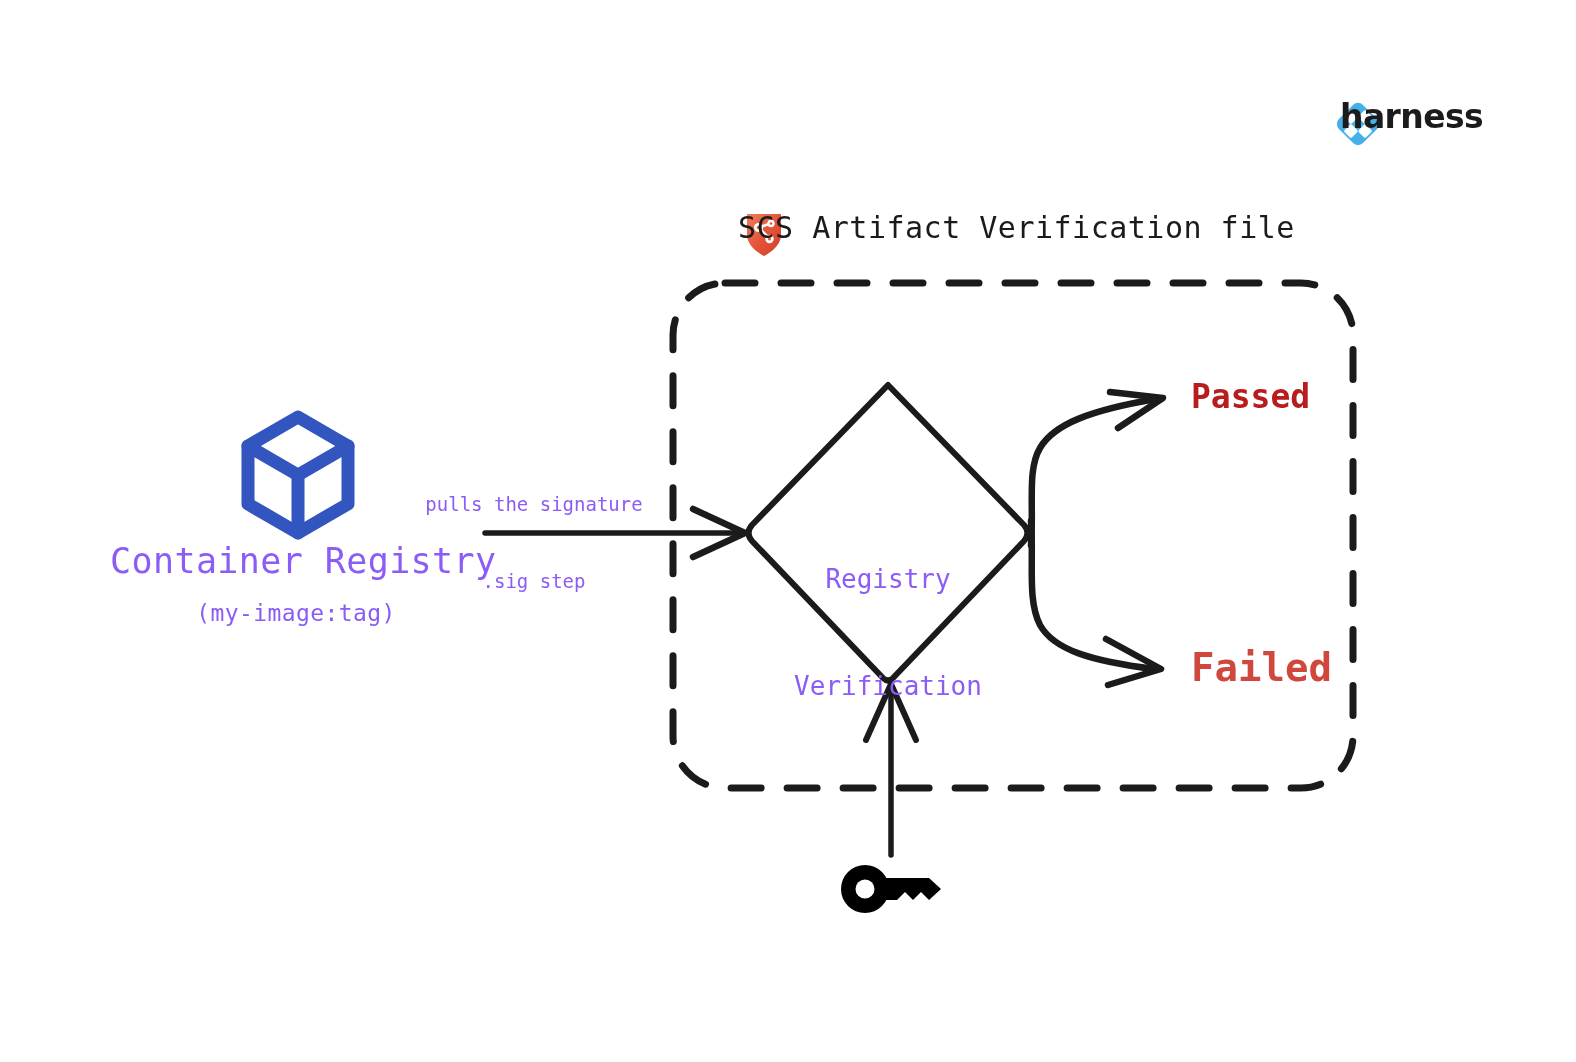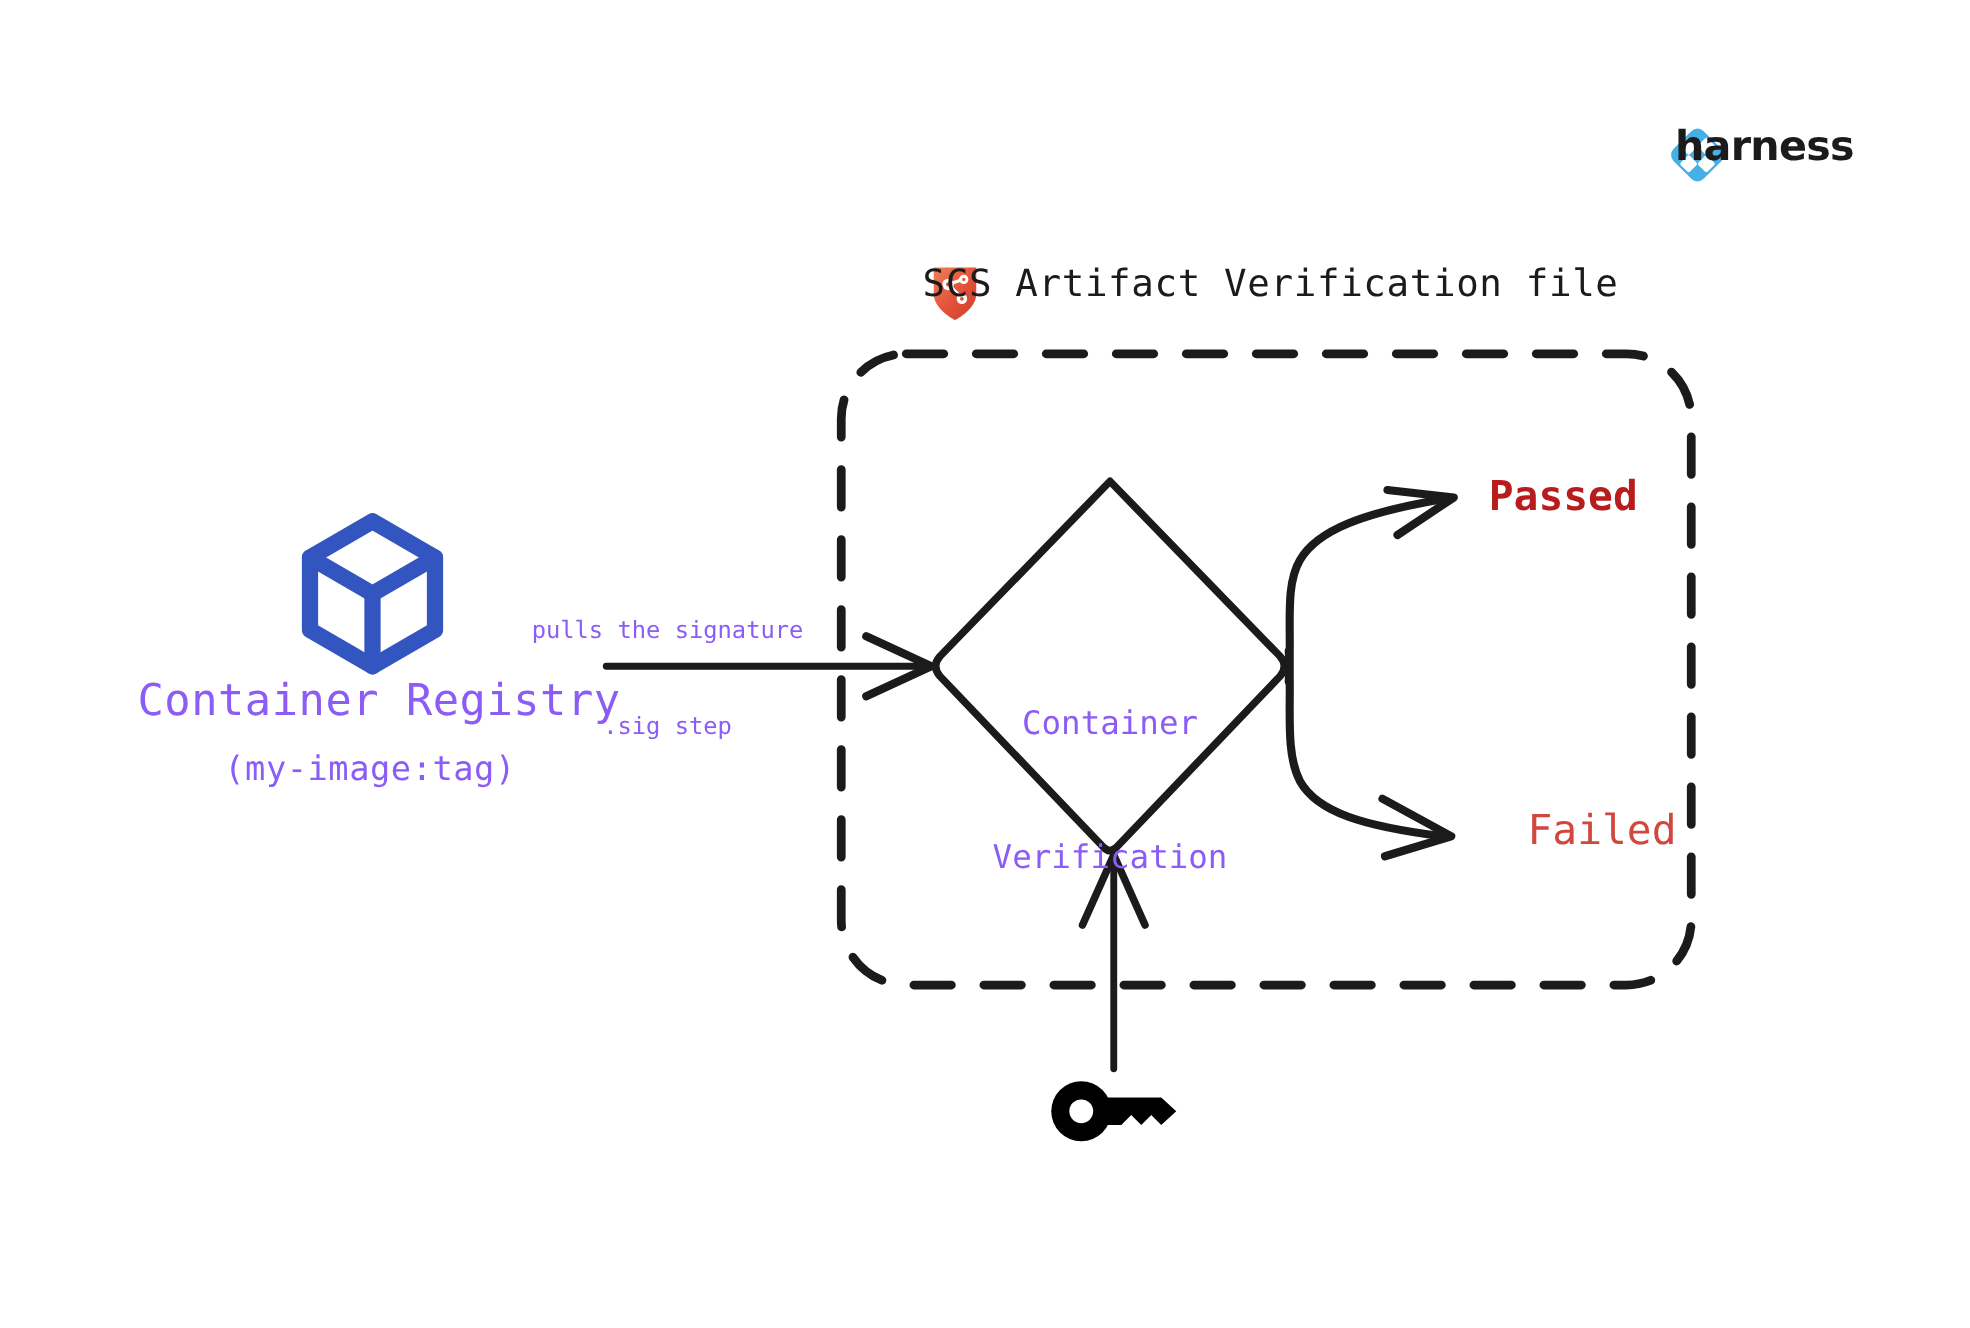--- a/index.html
+++ b/index.html
@@ -74,21 +74,21 @@
     width: 372px;
     text-align: center;
     font-size: 35px;
     letter-spacing: 0.4px;
   }
   #registry-subtitle {
     left: 62px;
     top: 600px;
     width: 372px;
     text-align: center;
-    font-size: 27px;
+    font-size: 23px;
     letter-spacing: 0.4px;
   }
 
   
   #pull-label {
     left: 372px;
     top: 441px;
     width: 228px;
     text-align: center;
     font-size: 19px;
@@ -106,24 +106,24 @@
   }
 
   
   #passed-label {
     left: 1143px;
     top: 378px;
     font-size: 33px;
     font-weight: 600;
   }
   #failed-label {
-    left: 1174px;
+    left: 1143px;
     top: 645px;
-    font-size: 33px;
-    font-weight: 400;
+    font-size: 39px;
+    font-weight: 700;
   }
 
   
   #publickey-label {
     left: 700px;
     top: 927px;
     width: 280px;
     text-align: center;
     font-size: 35px;
     letter-spacing: 0.4px;
@@ -214,21 +214,21 @@
 
   <div class="txt" id="registry-title">Container Registry</div>
   <div class="txt" id="registry-subtitle">(my-image:tag)</div>
 
   <div class="txt" id="pull-label">
     <div>pulls the signature</div>
     <div>.sig step</div>
   </div>
 
   <div class="txt" id="diamond-label">
-    <div>Container</div>
+    <div>Registry</div>
     <div>Verification</div>
   </div>
 
   <div class="txt" id="passed-label" style="color: #b91c1c;">Passed</div>
   <div class="txt" id="failed-label" style="color: rgb(208, 71, 62);">Failed</div>
 
 
 </div>
 
 </body></html>

